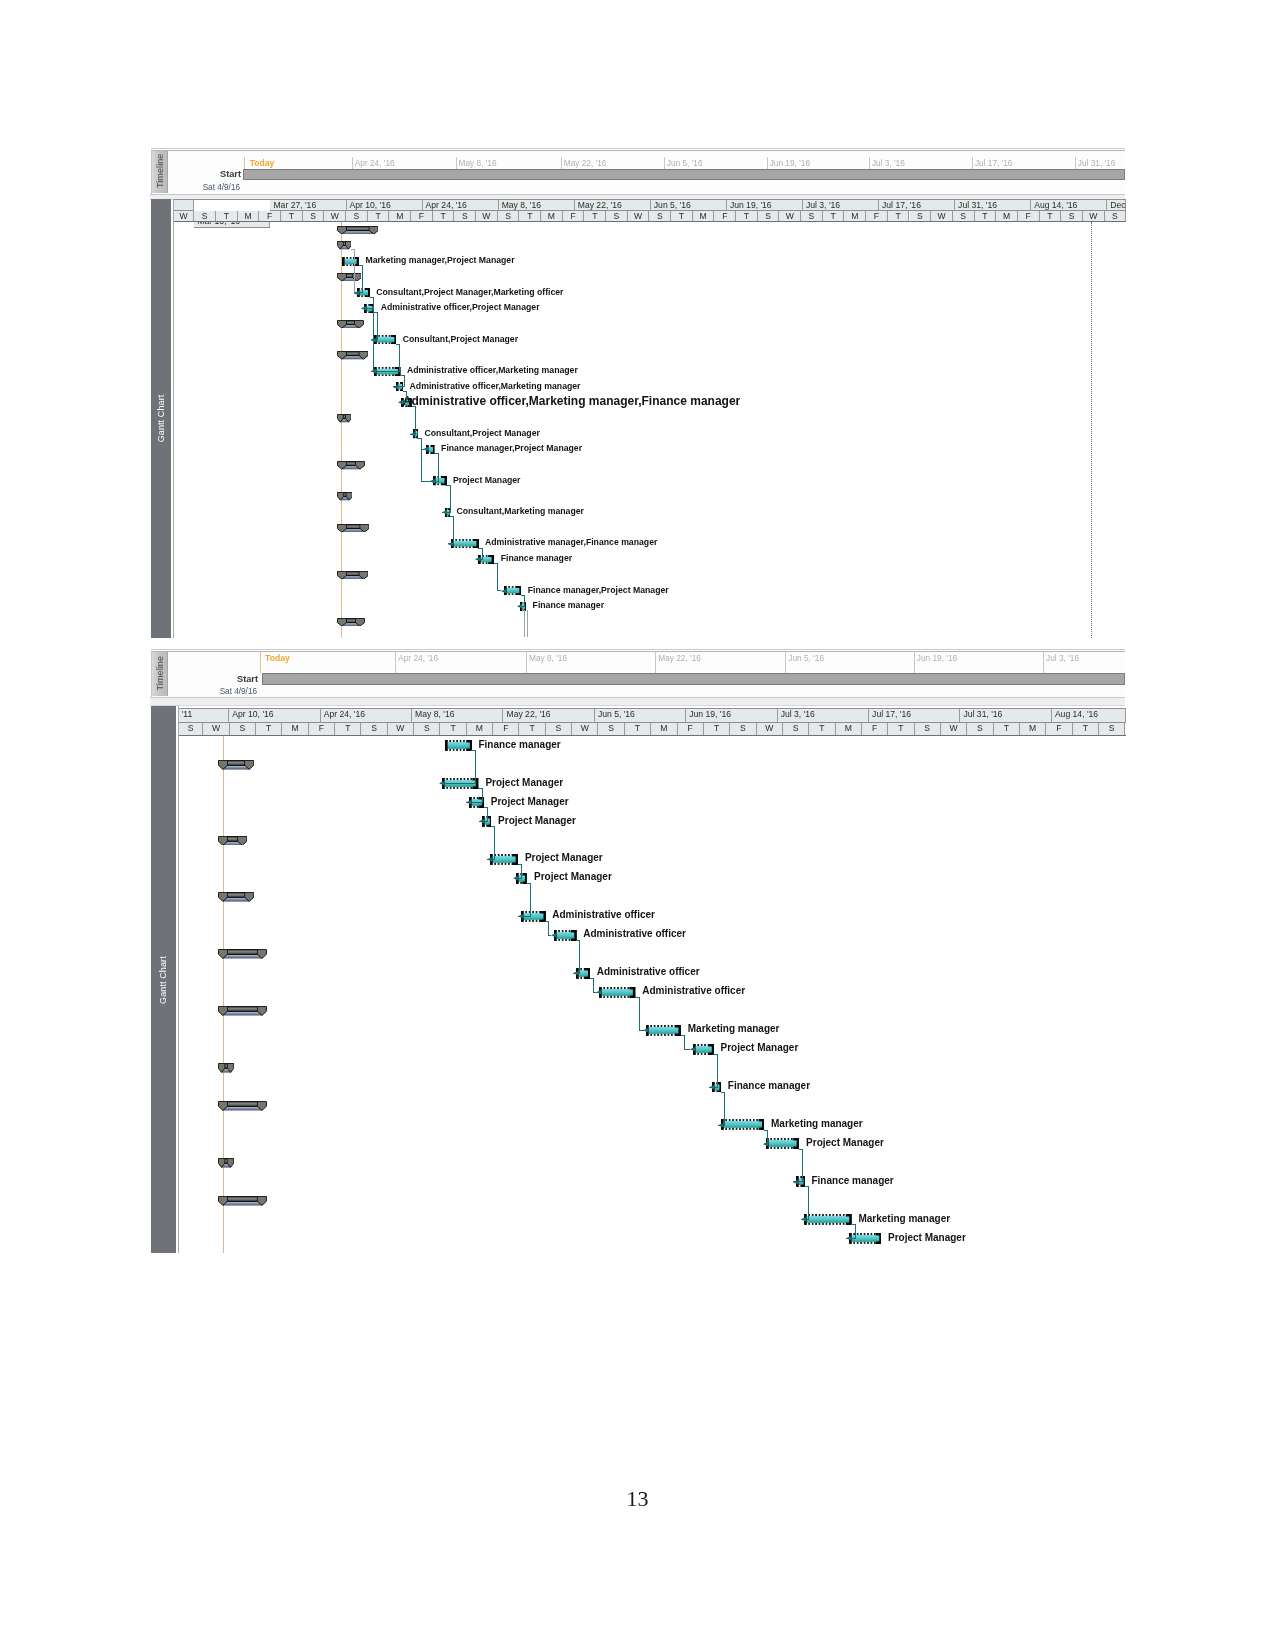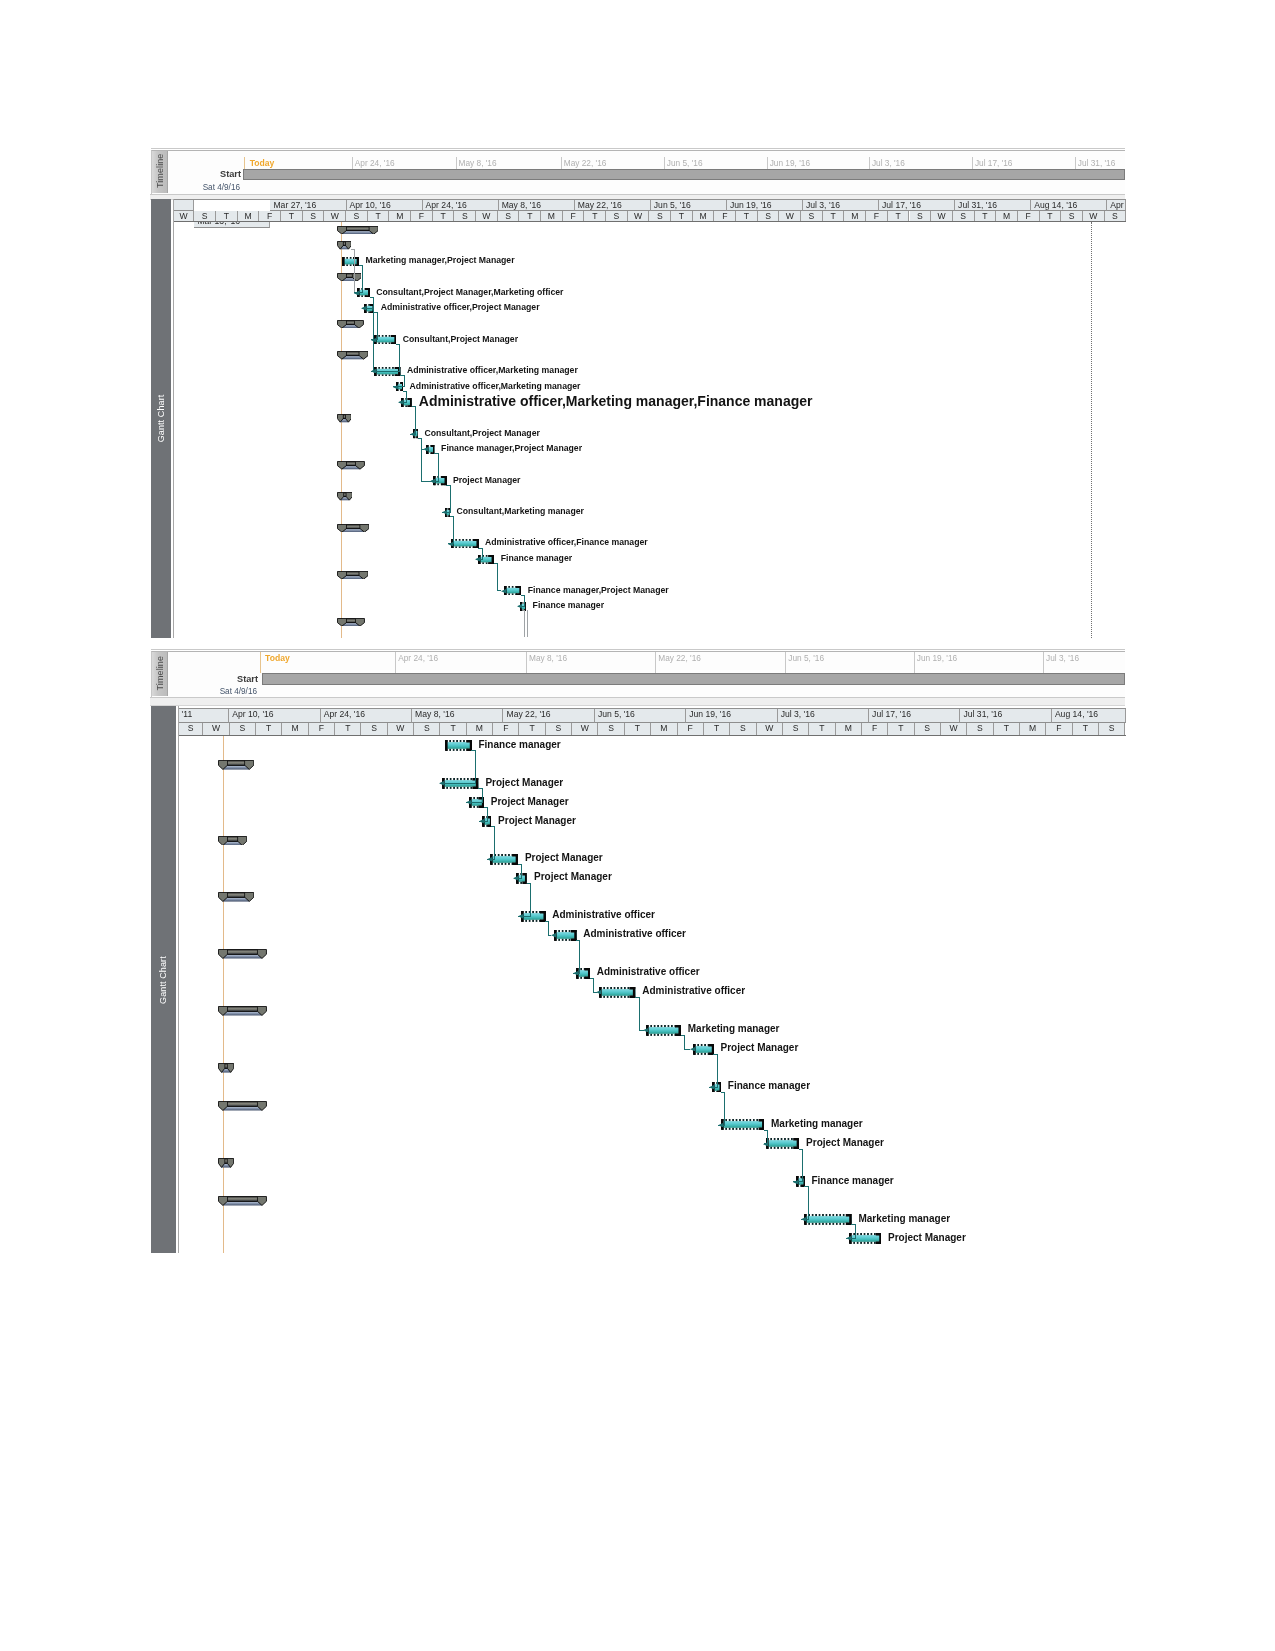--- a/index.html
+++ b/index.html
@@ -86,21 +86,21 @@
         <div class="hcell top" style="left:172.74px;top:0.70px;width:76.07px;height:11.30px">Apr 10, '16</div>
         <div class="hcell top" style="left:248.81px;top:0.70px;width:76.07px;height:11.30px">Apr 24, '16</div>
         <div class="hcell top" style="left:324.88px;top:0.70px;width:76.07px;height:11.30px">May 8, '16</div>
         <div class="hcell top" style="left:400.95px;top:0.70px;width:76.07px;height:11.30px">May 22, '16</div>
         <div class="hcell top" style="left:477.02px;top:0.70px;width:76.07px;height:11.30px">Jun 5, '16</div>
         <div class="hcell top" style="left:553.09px;top:0.70px;width:76.07px;height:11.30px">Jun 19, '16</div>
         <div class="hcell top" style="left:629.16px;top:0.70px;width:76.07px;height:11.30px">Jul 3, '16</div>
         <div class="hcell top" style="left:705.23px;top:0.70px;width:76.07px;height:11.30px">Jul 17, '16</div>
         <div class="hcell top" style="left:781.30px;top:0.70px;width:76.07px;height:11.30px">Jul 31, '16</div>
         <div class="hcell top" style="left:857.37px;top:0.70px;width:76.07px;height:11.30px">Aug 14, '16</div>
-        <div class="hcell top" style="left:933.44px;top:0.70px;width:18.96px;height:11.30px">Apr</div>
+        <div class="hcell top" style="left:933.44px;top:0.70px;width:18.96px;height:11.30px">Dec</div>
         <div class="hcell top" style="left:0;top:0.70px;width:20.60px;height:11.30px"></div>
         <div class="hcell bot" style="left:0.00px;top:12.00px;width:20.60px;height:11.00px">W</div>
         <div class="hcell bot" style="left:20.60px;top:12.00px;width:21.67px;height:11.00px">S</div>
         <div class="hcell bot" style="left:42.27px;top:12.00px;width:21.67px;height:11.00px">T</div>
         <div class="hcell bot" style="left:63.94px;top:12.00px;width:21.67px;height:11.00px">M</div>
         <div class="hcell bot" style="left:85.61px;top:12.00px;width:21.67px;height:11.00px">F</div>
         <div class="hcell bot" style="left:107.28px;top:12.00px;width:21.67px;height:11.00px">T</div>
         <div class="hcell bot" style="left:128.95px;top:12.00px;width:21.67px;height:11.00px">S</div>
         <div class="hcell bot" style="left:150.62px;top:12.00px;width:21.67px;height:11.00px">W</div>
         <div class="hcell bot" style="left:172.29px;top:12.00px;width:21.67px;height:11.00px">S</div>
@@ -354,21 +354,21 @@
               <pattern id="ptg7" x="0" y="0" width="3.45" height="9.2" patternUnits="userSpaceOnUse">
                 <rect x="0.85" y="0" width="1.75" height="1.7479999999999998" fill="#0c2426"></rect>
                 <rect x="0.85" y="7.452" width="1.75" height="1.7479999999999998" fill="#0c2426"></rect>
               </pattern>
             </defs>
             <rect x="0" y="1.7479999999999998" width="10.899999999999977" height="5.704" fill="url(#tg7)"></rect>
             <rect x="0" y="0" width="10.899999999999977" height="9.2" fill="url(#ptg7)"></rect>
             <rect x="0" y="0" width="2.6" height="9.2" fill="#080808"></rect>
             <path d="M6.321999999999987 0 H10.899999999999977 V9.2 H6.321999999999987 V7.1898 H8.97723999999998 V2.0101999999999998 H6.321999999999987 Z" fill="#080808"></path>
           </svg>
-          <div class="blabel" style="left:245px;top:198.03px;font-size:14px">Administrative officer,Marketing manager,Finance manager</div>
+          <div class="blabel" style="left:229px;top:198.03px;font-size:12px">Administrative officer,Marketing manager,Finance manager</div>
           <svg width="14.699999999999989" height="8.6" viewBox="0 0 14.699999999999989 8.6" style="position:absolute;left:162.90px;top:214.63px">
             <defs>
               <linearGradient id="bsg6" x1="0" y1="0" x2="0" y2="1">
                 <stop offset="0%" stop-color="#c2cbdc"></stop>
                 <stop offset="35%" stop-color="#97a6bf"></stop>
                 <stop offset="100%" stop-color="#44516a"></stop>
               </linearGradient>
               <linearGradient id="isg6" x1="0" y1="0" x2="0" y2="1">
                 <stop offset="0%" stop-color="#92938c"></stop>
                 <stop offset="55%" stop-color="#75766e"></stop>
@@ -517,21 +517,21 @@
               <pattern id="ptg12" x="0" y="0" width="3.45" height="9.2" patternUnits="userSpaceOnUse">
                 <rect x="0.85" y="0" width="1.75" height="1.7479999999999998" fill="#0c2426"></rect>
                 <rect x="0.85" y="7.452" width="1.75" height="1.7479999999999998" fill="#0c2426"></rect>
               </pattern>
             </defs>
             <rect x="0" y="1.7479999999999998" width="28" height="5.704" fill="url(#tg12)"></rect>
             <rect x="0" y="0" width="28" height="9.2" fill="url(#ptg12)"></rect>
             <rect x="0" y="0" width="2.6" height="9.2" fill="#080808"></rect>
             <path d="M22 0 H28 V9.2 H22 V7.1898 H25.48 V2.0101999999999998 H22 Z" fill="#080808"></path>
           </svg>
-          <div class="blabel" style="left:311.20px;top:339.20px;font-size:8.70px">Administrative officer,Finance manager</div>
+          <div class="blabel" style="left:311.20px;top:339.20px;font-size:8.70px">Administrative manager,Finance manager</div>
           <svg width="16.100000000000023" height="9.2" viewBox="0 0 16.100000000000023 9.2" style="position:absolute;left:304.60px;top:355.51px">
             <defs>
               <linearGradient id="tg13" x1="0" y1="0" x2="0" y2="1">
                 <stop offset="0%" stop-color="#7fd9de"></stop>
                 <stop offset="30%" stop-color="#63cfd6"></stop>
                 <stop offset="62%" stop-color="#45bebd"></stop>
                 <stop offset="100%" stop-color="#2a9c90"></stop>
               </linearGradient>
               <pattern id="ptg13" x="0" y="0" width="3.45" height="9.2" patternUnits="userSpaceOnUse">
                 <rect x="0.85" y="0" width="1.75" height="1.7479999999999998" fill="#0c2426"></rect>
@@ -1400,13 +1400,14 @@
           <div class="link" style="left:672.80px;top:518.77px;width:3.65px;height:0.75px;background:#1b6f6f"></div>
           <div class="link" style="left:676.10px;top:518.77px;width:0.75px;height:14.46px;background:#1b6f6f"></div>
           <div class="link" style="left:667.40px;top:532.66px;width:9.45px;height:0.75px;background:#1b6f6f"></div>
           <svg width="5" height="4.4" viewBox="0 0 5 4.4" style="position:absolute;left:667.00px;top:530.83px">
             <path d="M5 0 L5 4.4 L0 2.2 Z" fill="#1b6f6f"></path>
           </svg>
         </div>
       </div>
     </div>
 
+  <div class="pageno">13</div>
 </div>
 
 </body></html>

